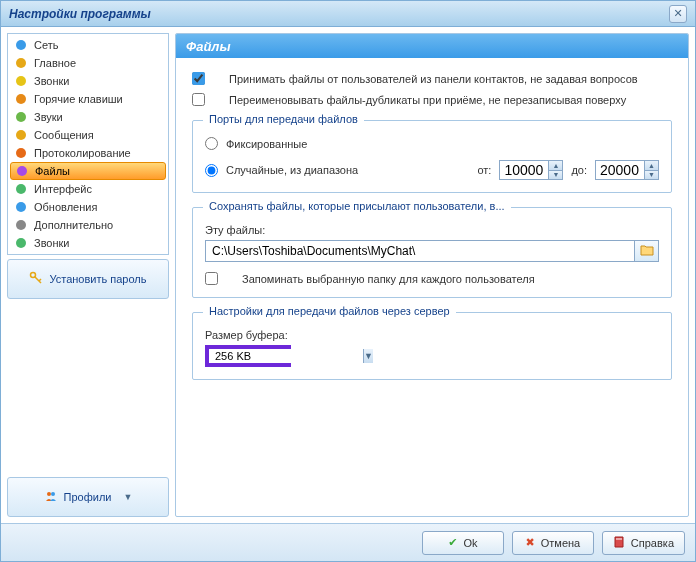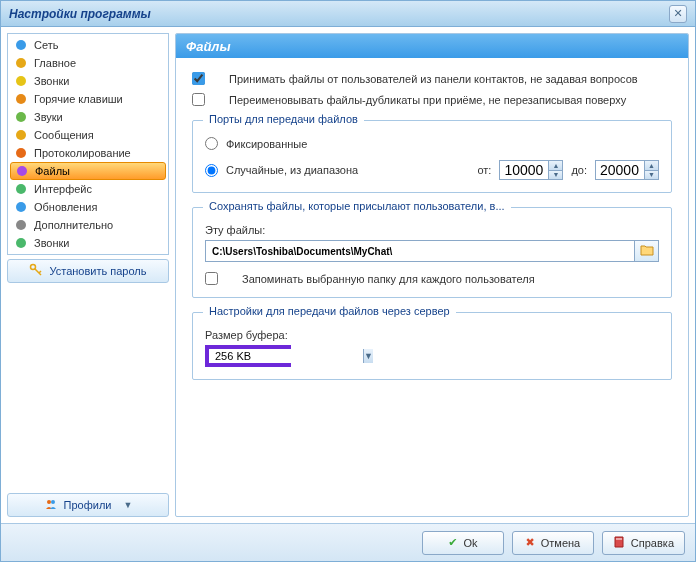--- a/index.html
+++ b/index.html
@@ -79,21 +79,21 @@
   border-radius: 3px;
   color: #000;
 }
 .nav-icon {
   width: 14px; height: 14px;
   display: inline-block;
   flex-shrink: 0;
 }
 .spacer { flex: 1; }
 .side-btn {
-  height: 24px;
+  height: 40px;
   border: 1px solid #a8c8e4;
   border-radius: 3px;
   background: linear-gradient(#f5faff,#d8eaf8);
   display: flex;
   align-items: center;
   justify-content: center;
   gap: 6px;
   cursor: pointer;
   color: #15428b;
 }
@@ -193,23 +193,22 @@
 .path-label { margin-bottom: 4px; }
 .path-row {
   display: flex;
   border: 1px solid #8aa8c8;
   height: 22px;
 }
 .path-row input {
   flex: 1;
   border: none;
   padding: 0 6px;
-  font-size: 10px;
+  font-size: 12px;
   outline: none;
-  font-weight: bold;
 }
 .browse-btn {
   width: 24px;
   border-left: 1px solid #8aa8c8;
   background: linear-gradient(#f5faff,#d8eaf8);
   display: flex;
   align-items: center;
   justify-content: center;
   cursor: pointer;
 }

